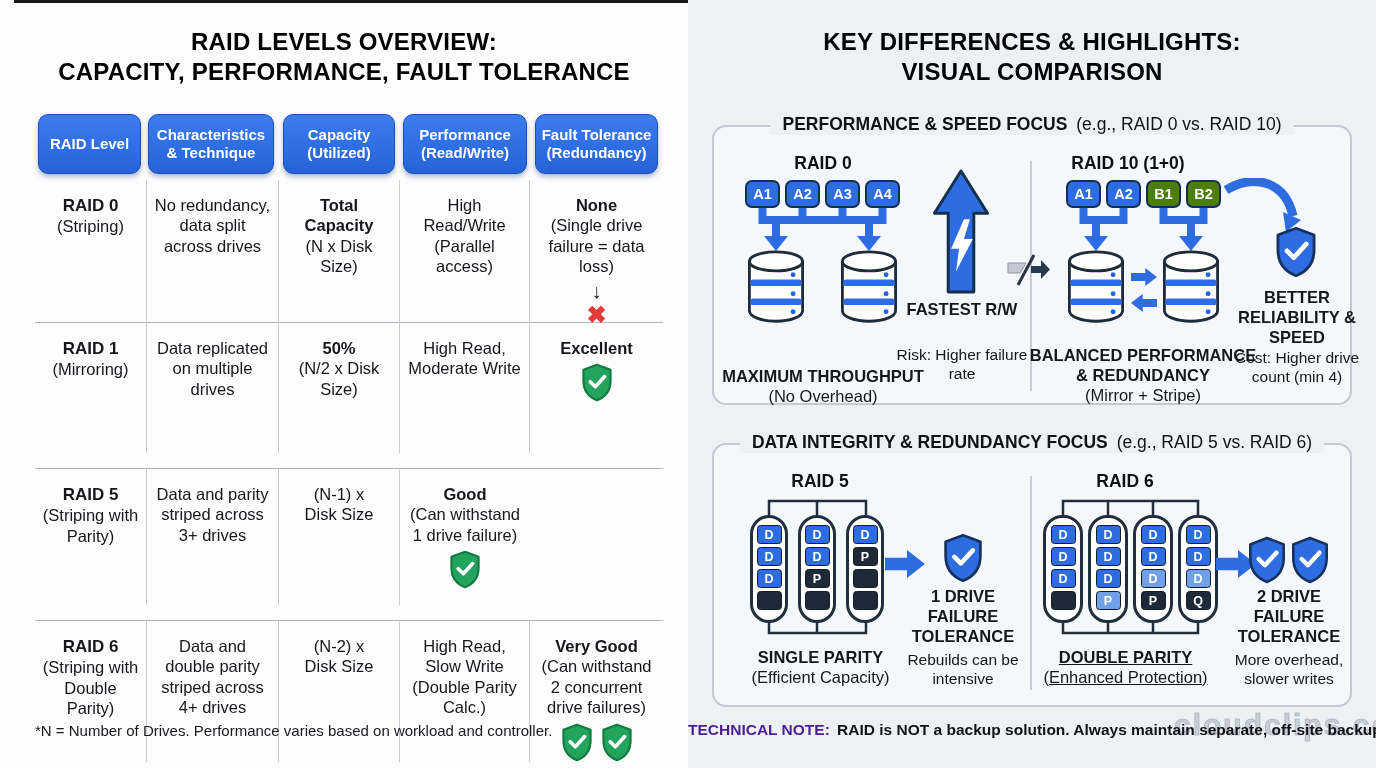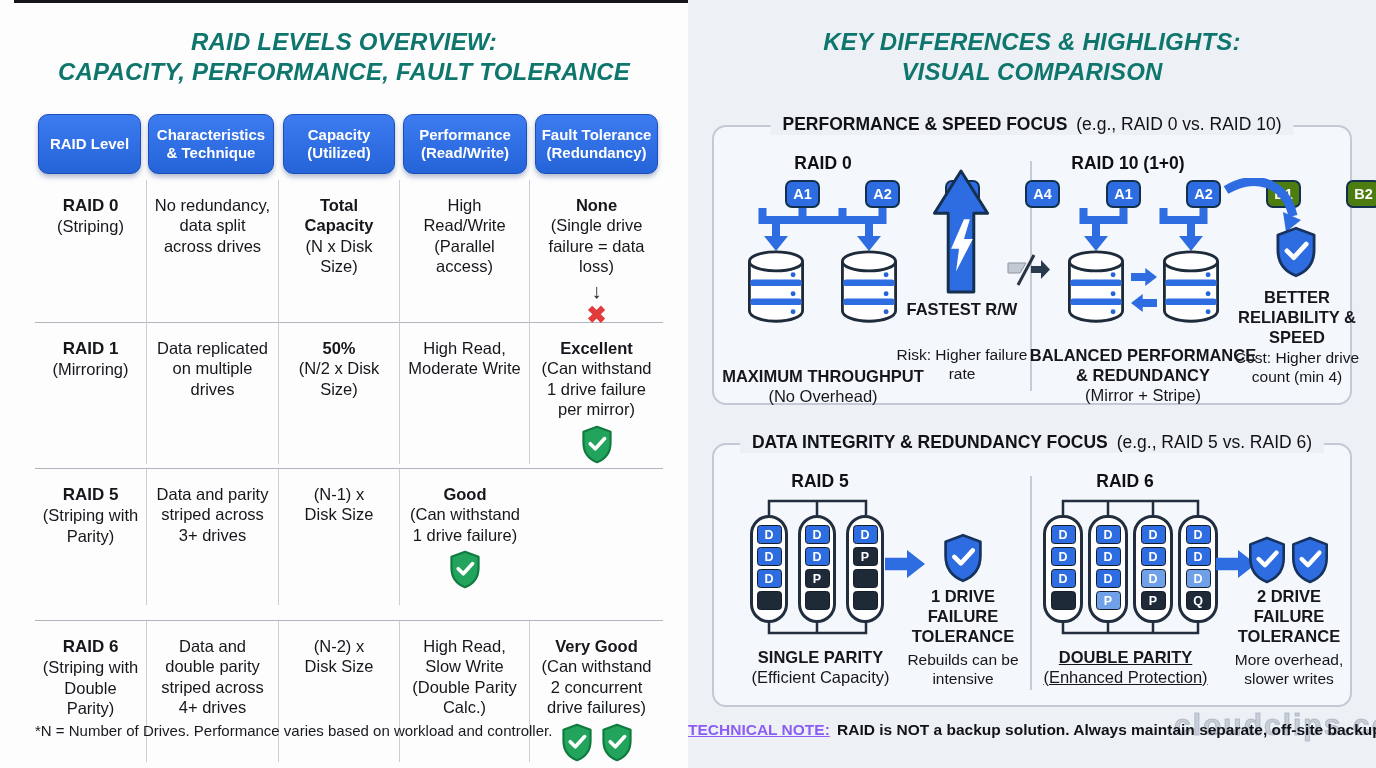--- a/index.html
+++ b/index.html
@@ -6,21 +6,21 @@
   body{
     width:1376px;height:768px;overflow:hidden;position:relative;
     font-family:"Liberation Sans",sans-serif;color:#15171c;background:#fdfdfd;
   }
   .abs{position:absolute;}
   
   #left-half{left:0;top:0;width:688px;height:768px;background:#fdfdfd;}
   #right-half{left:688px;top:0;width:688px;height:768px;background:#edf1f5;}
   .topbar{left:14px;top:0;width:674px;height:3px;background:#14161a;}
   
-  .big-title{width:100%;text-align:center;font-size:24px;font-weight:bold;line-height:1.25;letter-spacing:.2px;color:#0f766e;font-style:italic;}
+  .big-title{width:100%;text-align:center;font-size:24px;font-weight:bold;line-height:1.25;letter-spacing:.2px;color:#000000;}
   
   .chip{
     background:linear-gradient(#3c7cf0,#2563d8);border:1.5px solid #1c4fb8;border-radius:10px;
     box-shadow:0 3px 5px rgba(40,60,120,.35);color:#fff;font-weight:bold;font-size:15px;line-height:1.22;
     display:flex;align-items:center;justify-content:center;text-align:center;height:60px;padding:0 4px;box-sizing:border-box;
   }
   
   #table{left:35px;top:180px;width:628px;}
   .t-row{display:grid;grid-template-columns:112px 132px 121px 130px 133px;}
   .t-row.bordered{border-top:1.5px solid #b0b5bf;margin-top:15px;}
@@ -41,21 +41,21 @@
   
   .panel{background:#f4f7fb;border:2px solid #c3cad6;border-radius:14px;box-sizing:border-box;}
   .legend{position:absolute;top:-13px;left:50%;transform:translateX(-50%);white-space:nowrap;
           background:#edf1f5;padding:0 12px;font-size:17.5px;color:#101218;}
   .legend .lb{font-weight:bold;}
   .sec-title{font-weight:bold;font-size:17.5px;text-align:center;color:#0e1015;}
   .divider{width:1.5px;background:#c6ccd6;}
   
   .blocks{display:flex;gap:5px;}
   .blk{width:35px;height:28px;border:2px solid #14304f;border-radius:7px;background:#2e6ce2;
-       color:#fff;font-weight:bold;font-size:14.5px;display:flex;align-items:center;justify-content:center;box-sizing:border-box;margin-left:40px;}
+       color:#fff;font-weight:bold;font-size:14.5px;display:flex;align-items:center;justify-content:center;box-sizing:border-box;}
   .blk.light{background:#4d7c0f;}
   
   .cap{text-align:center;font-size:16.5px;line-height:1.2;}
   .cap .cb{font-weight:bold;}
   .small-note{text-align:center;font-size:15.5px;line-height:1.25;}
   
   .arrow-right{background:#2e6ce2;clip-path:polygon(0 28%,55% 28%,55% 0,100% 50%,55% 100%,55% 72%,0 72%);}
   .arrow-left{background:#2e6ce2;clip-path:polygon(100% 28%,45% 28%,45% 0,0 50%,45% 100%,45% 72%,100% 72%);}
   
   .drives{display:flex;gap:10px;}
@@ -65,21 +65,21 @@
   .drive6{width:40px;}
   .sl{width:25px;height:19px;border-radius:3.5px;border:1px solid #141e2b;box-sizing:border-box;
       color:#fff;font-weight:bold;font-size:12.5px;display:flex;align-items:center;justify-content:center;flex:none;}
   .sl-d{background:#2e6ce2;}
   .sl-l{background:#6fa0e8;}
   .sl-k{background:#1f2a38;}
   .sl-e{background:#1f2a38;}
   .tol{font-weight:bold;font-size:16.5px;text-align:center;line-height:1.22;}
   
   #tech-note{left:0;top:721px;width:688px;text-align:center;font-size:15.5px;font-weight:bold;white-space:nowrap;color:#101218;}
-  #tech-note .tn-label{color:#8b5cf6;text-decoration:underline;}
+  #tech-note .tn-label{color:#4c1d95;}
   #watermark{left:486px;top:708px;font-size:30px;letter-spacing:2px;color:rgba(150,160,178,.42);
              font-weight:bold;-webkit-text-stroke:1px rgba(150,160,178,.55);}
 </style>
 </head>
 <body>
 
 <svg width="0" height="0" style="position:absolute">
   <defs>
     <symbol id="disk" viewBox="0 0 64 80">
       <path d="M4 12 V64 A28 11 0 0 0 60 64 V12" fill="#ffffff" stroke="#1d2b3a" stroke-width="3"></path>
@@ -138,21 +138,20 @@
         <div>(Mirroring)</div>
       </div>
       <div class="t-cell">Data replicated on multiple drives</div>
       <div class="t-cell">
         <div class="b">50%</div>
         <div>(N/2 x Disk Size)</div>
       </div>
       <div class="t-cell">High Read, Moderate Write</div>
       <div class="t-cell">
         <div class="b">Excellent</div>
-        <div>(Can withstand 1 drive failure per mirror)</div>
         <svg class="shield sh-green">
             <use href="#shield"></use>
           </svg>
       </div>
     </div>
 
     <div class="t-row r2 bordered">
       <div class="t-cell">
         <div class="lvl">RAID 5</div>
         <div>(Striping with Parity)</div>

